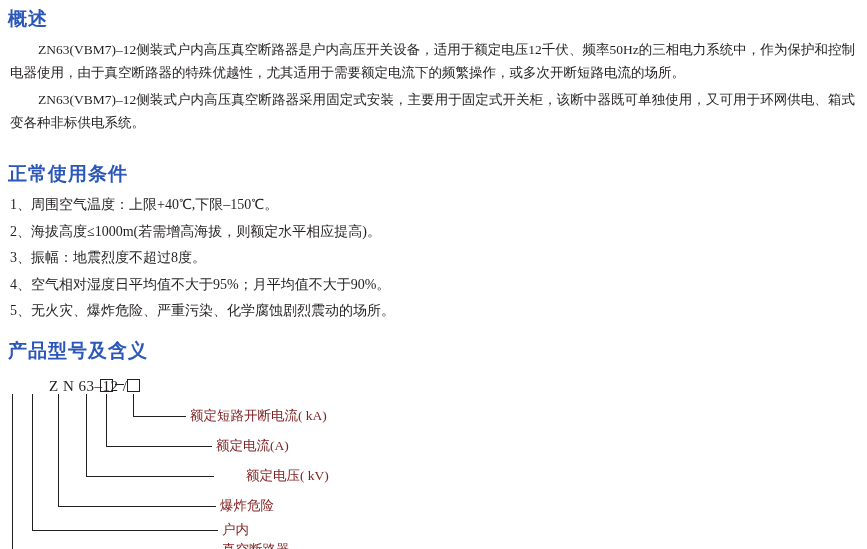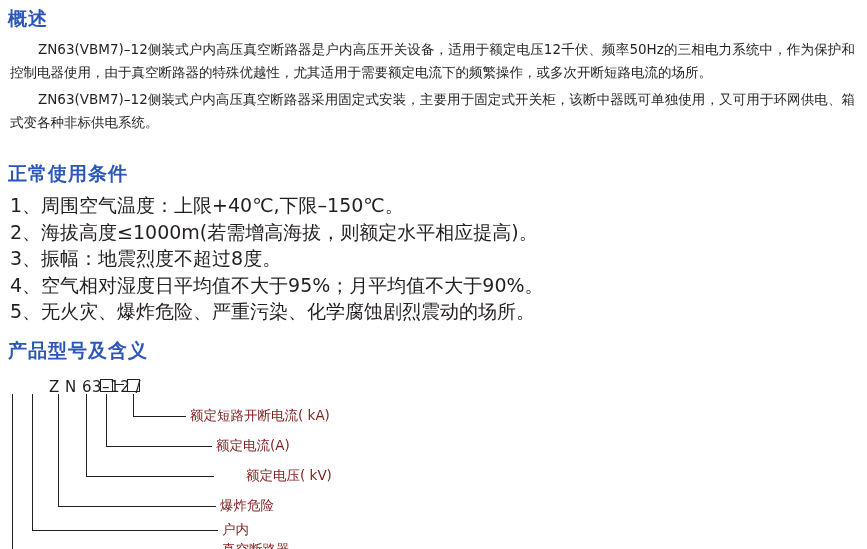--- a/index.html
+++ b/index.html
@@ -12,20 +12,21 @@
     background: #ffffff;
     font-family: "DejaVu Sans", "Liberation Sans", sans-serif;
     color: #231f20;
     position: relative;
     overflow: hidden;
   }
   .page {
     position: relative;
     width: 867px;
     height: 549px;
+    font-family: Liberation Serif, serif;
   }
   .section-title {
     color: #2b57b8;
     font-size: 19px;
     font-weight: bold;
     letter-spacing: 1px;
   }
   #overview-title { position: absolute; left: 8px; top: 6px; }
   .para {
     position: absolute;
@@ -38,21 +39,21 @@
   }
   #overview-p1 { top: 38px; text-indent: 28px; }
   #overview-p2 { top: 88px; text-indent: 28px; }
 
   #conditions-title { position: absolute; left: 8px; top: 161px; }
   .cond-list {
     position: absolute;
     left: 10px;
     top: 192px;
     width: 845px;
-    font-size: 19px;
+    font-size: 14px;
     line-height: 26.5px;
     color: #231f20;
   }
   .cond-list div { white-space: nowrap; }
 
   #model-title { position: absolute; left: 8px; top: 338px; }
 
   
   .model-area {
     position: absolute;

